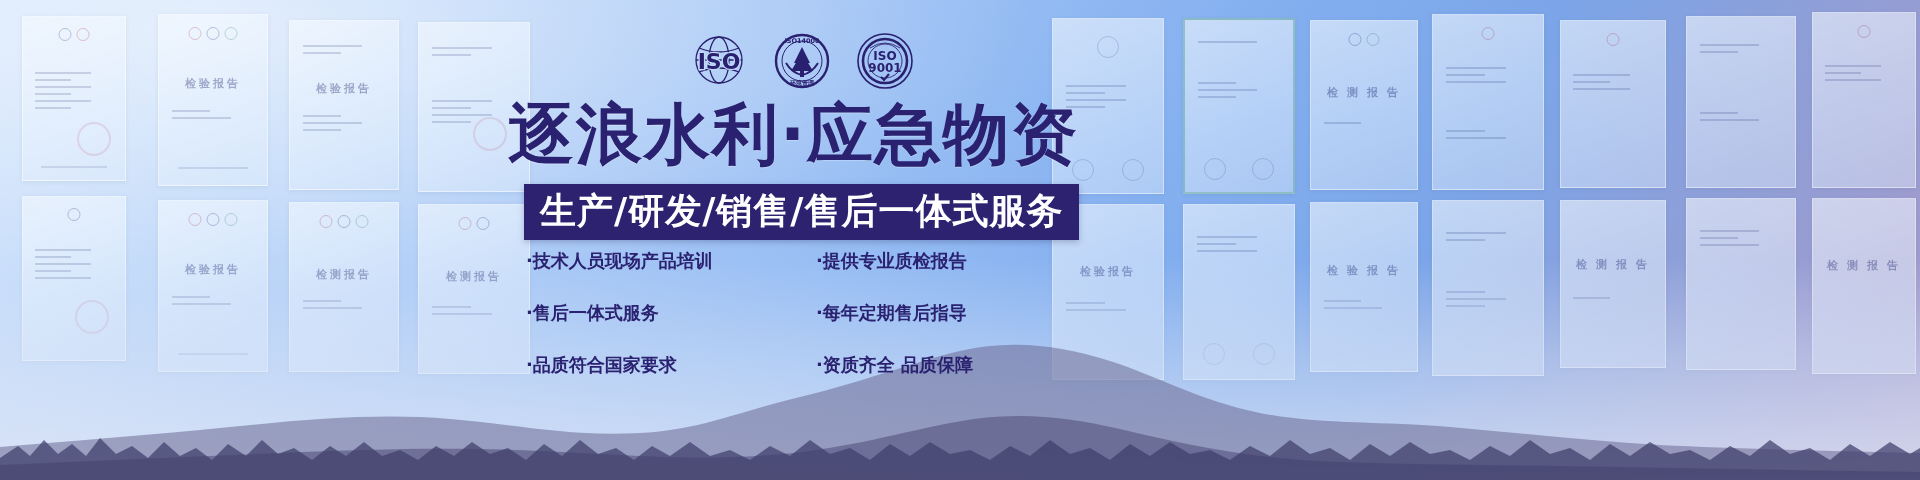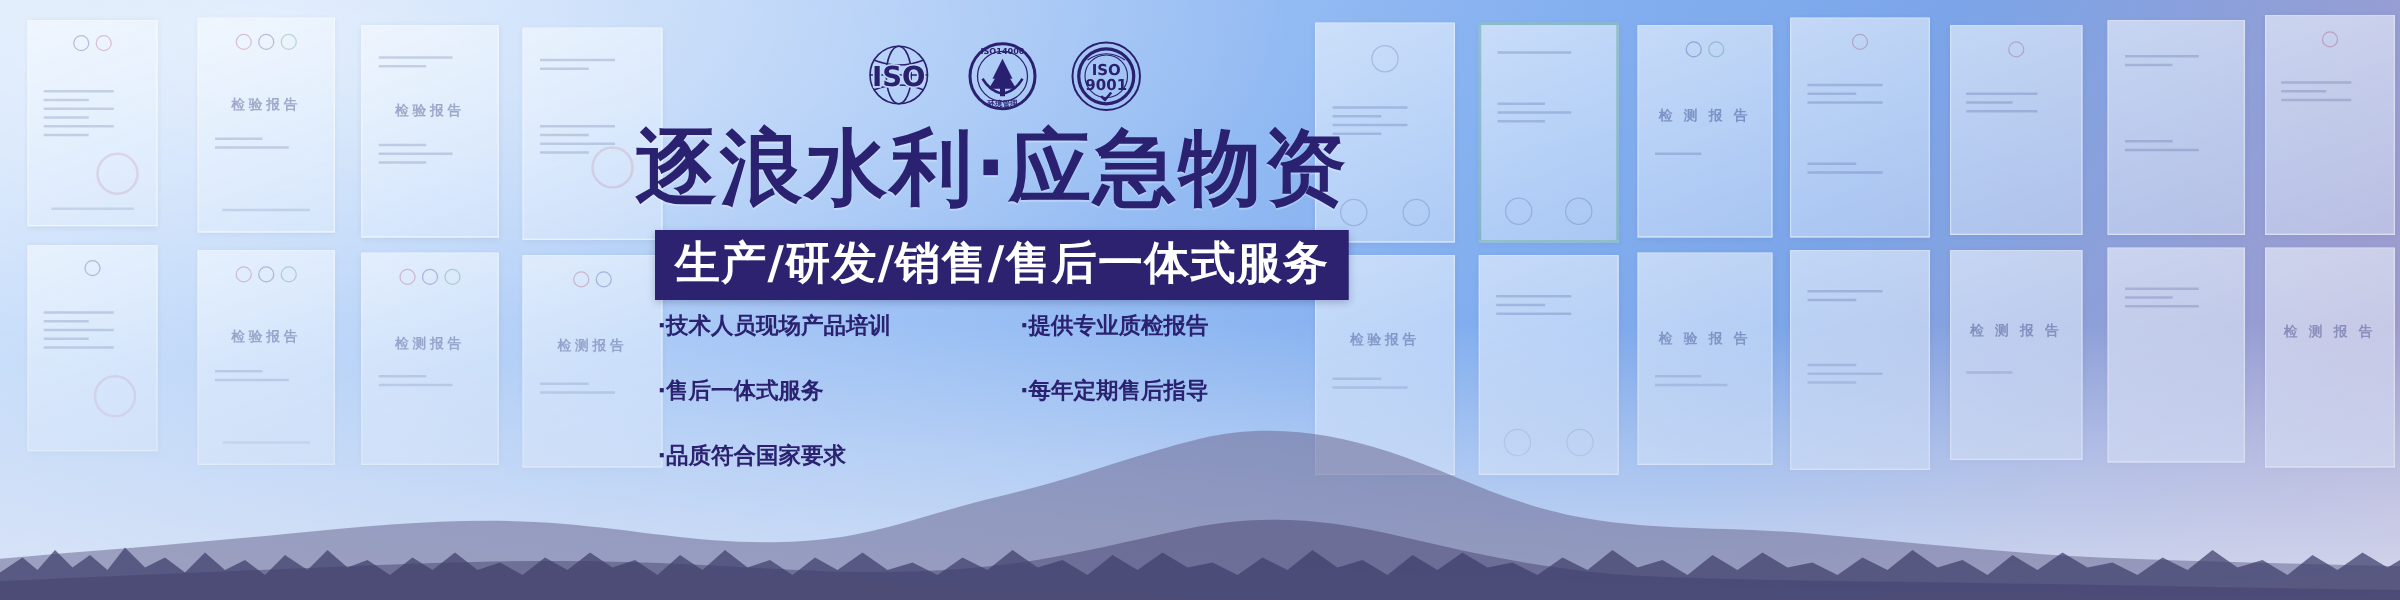--- a/index.html
+++ b/index.html
@@ -470,15 +470,16 @@
     <div class="title">逐浪水利·应急物资</div>
 
     <div class="subbar">生产/研发/销售/售后一体式服务</div>
 
     <div class="bullets">
       <div class="bullet">·技术人员现场产品培训</div>
       <div class="bullet">·提供专业质检报告</div>
       <div class="bullet">·售后一体式服务</div>
       <div class="bullet">·每年定期售后指导</div>
       <div class="bullet">·品质符合国家要求</div>
+      <div class="bullet">·资质齐全 品质保障</div>
     </div>
   </div>
 </div>
 
 </body></html>

